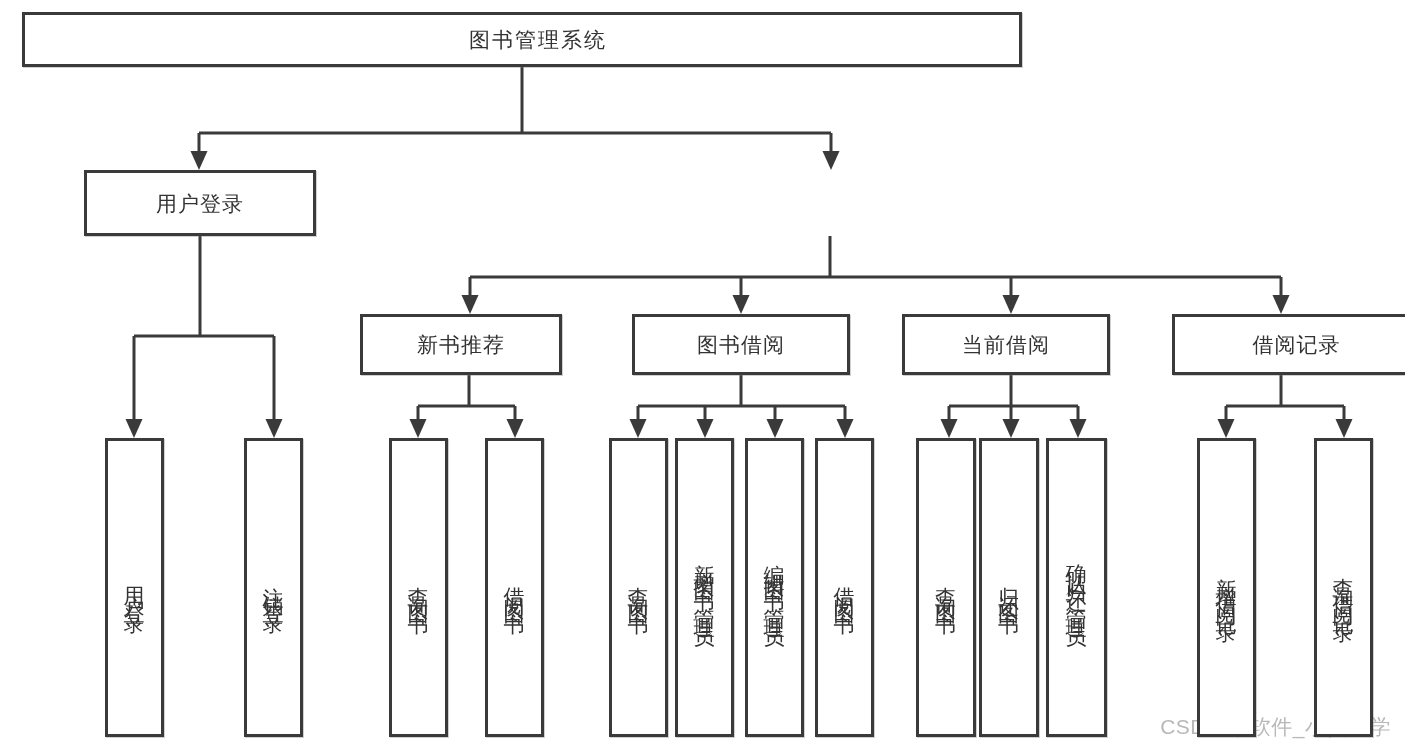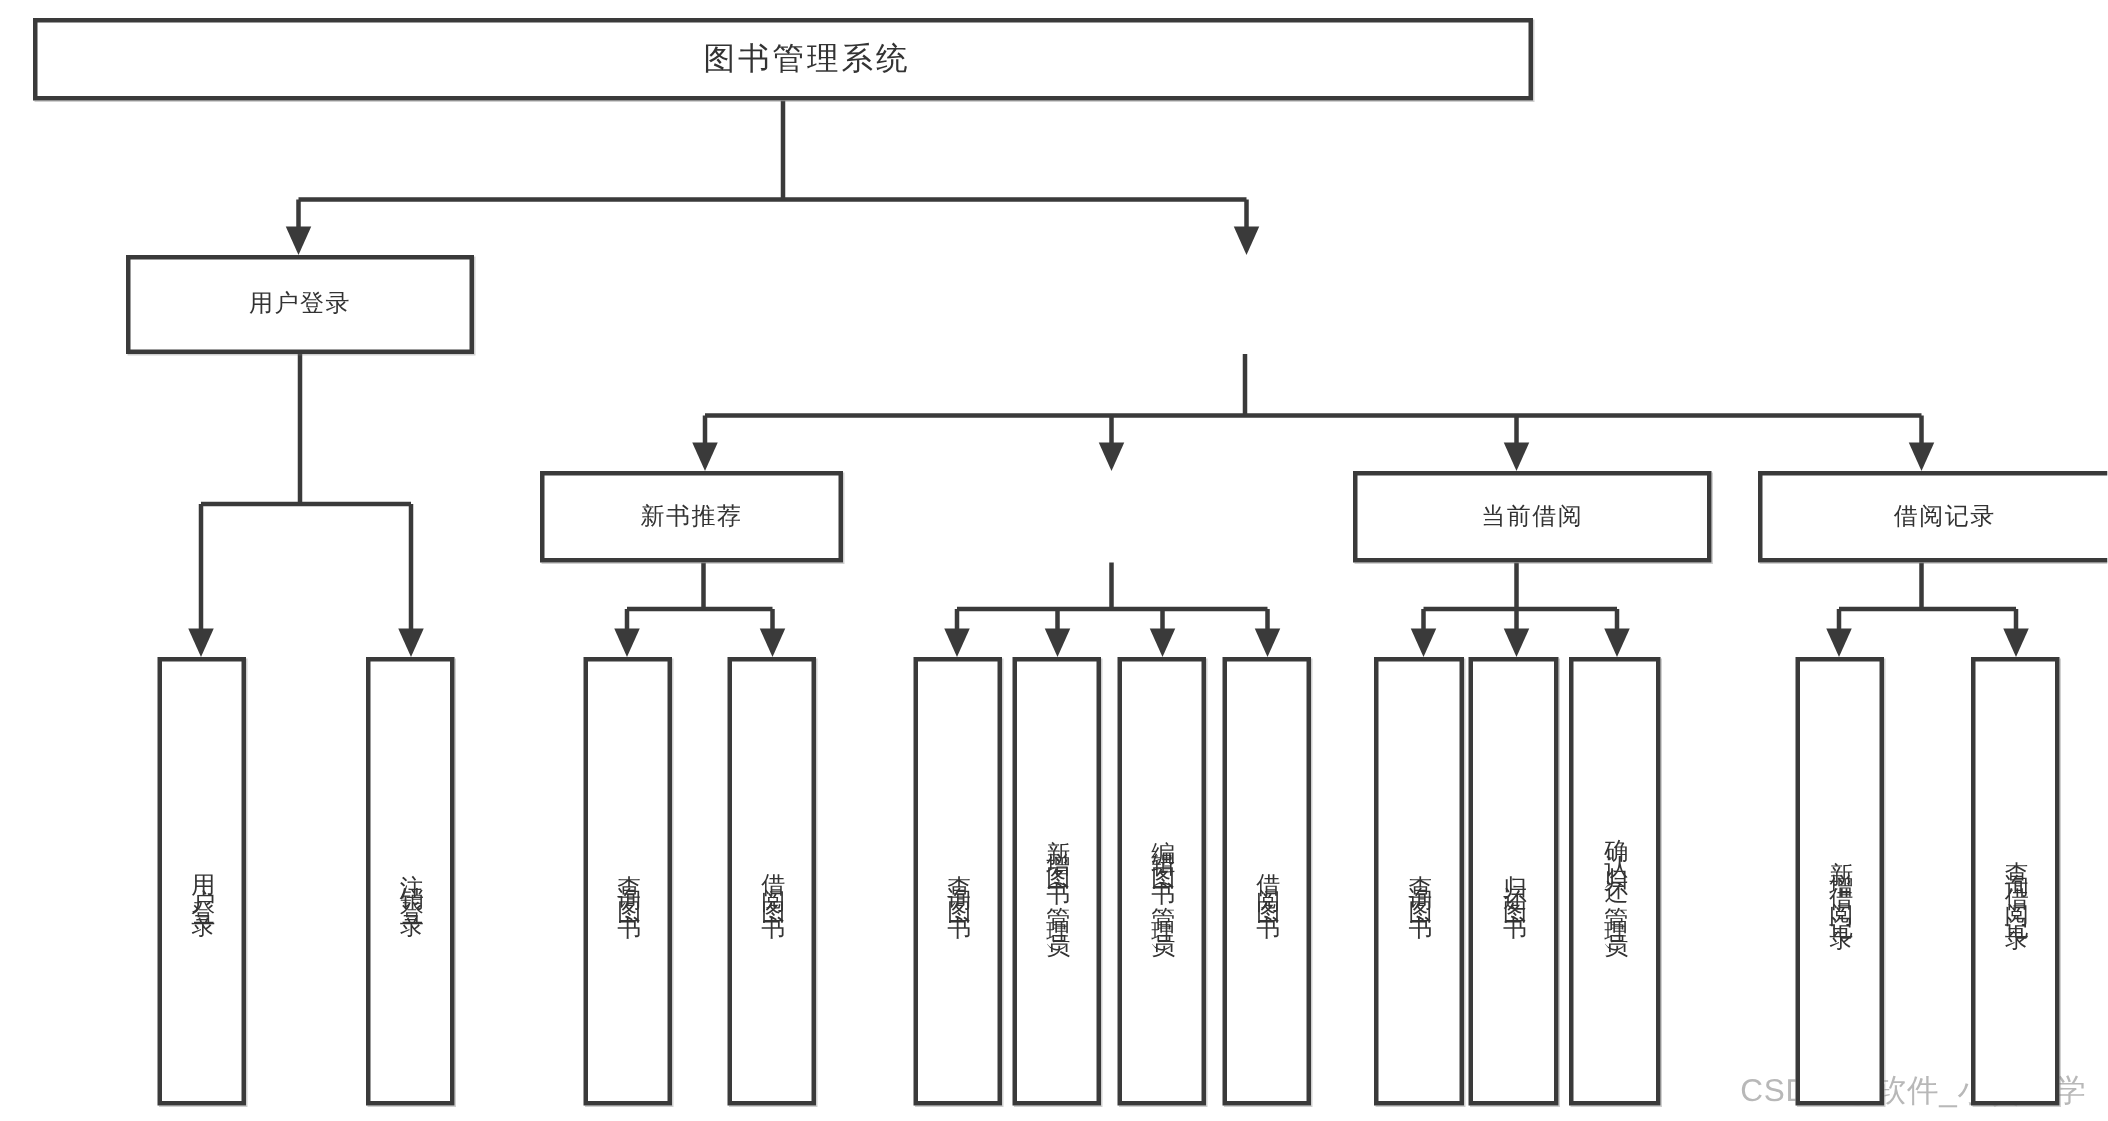--- a/index.html
+++ b/index.html
@@ -27,21 +27,21 @@
     position: absolute;
     box-sizing: border-box;
     border: 3px solid #3a3a3a;
     background: #ffffff;
     display: flex;
     align-items: center;
     justify-content: center;
     box-shadow: 1px 1px 0 rgba(120,120,120,0.35);
   }
   .node .lbl {
-    font-size: 16px;
+    font-size: 21px;
     letter-spacing: 1px;
     color: #333333;
     white-space: nowrap;
     line-height: 1;
   }
   .node.root .lbl {
     font-size: 21px;
     letter-spacing: 2px;
     margin-left: 32px;
   }
@@ -93,21 +93,24 @@
   <div id="watermark">CSDN @软件_小贺同学</div>
 <div class="node root" style="left: 22px; top: 12px; width: 1000px; height: 55px;">
       <span class="lbl">图书管理系统</span>
     </div>
     <div class="node" style="left: 84px; top: 170px; width: 232px; height: 66px;">
       <span class="lbl">用户登录</span>
     </div>
     <div class="node" style="left: 360px; top: 314px; width: 202px; height: 61px;">
       <span class="lbl">新书推荐</span>
     </div>
-    <div class="node" style="left: 902px; top: 314px; width: 239px; height: 61px;">
+    <div class="node" style="left: 632px; top: 314px; width: 218px; height: 61px;">
+      <span class="lbl">图书借阅</span>
+    </div>
+    <div class="node" style="left: 902px; top: 314px; width: 208px; height: 61px;">
       <span class="lbl">当前借阅</span>
     </div>
     <div class="node" style="left: 1172px; top: 314px; width: 249px; height: 61px;">
       <span class="lbl">借阅记录</span>
     </div>
     <div class="node vertical" style="left: 105px; top: 438px; width: 59px; height: 299px;">
       <span class="lbl">用户登录</span>
     </div>
     <div class="node vertical" style="left: 244px; top: 438px; width: 59px; height: 299px;">
       <span class="lbl">注销登录</span>

